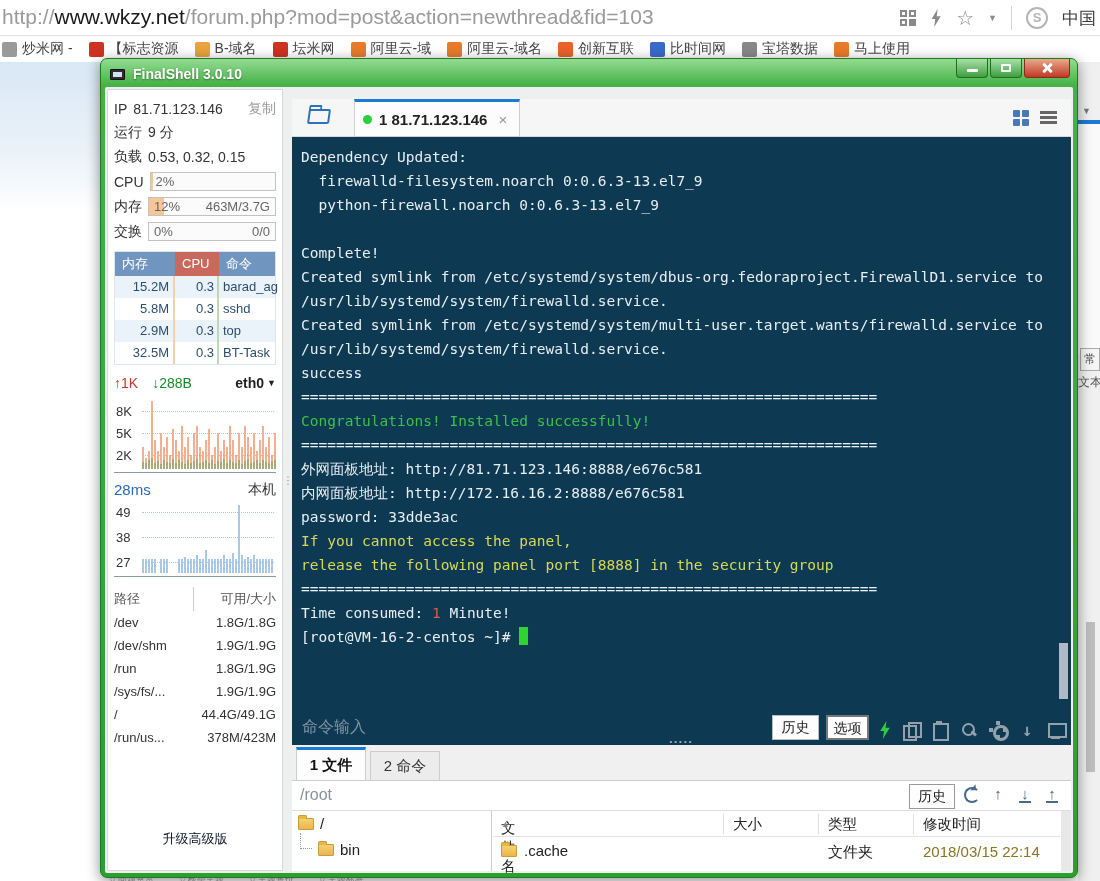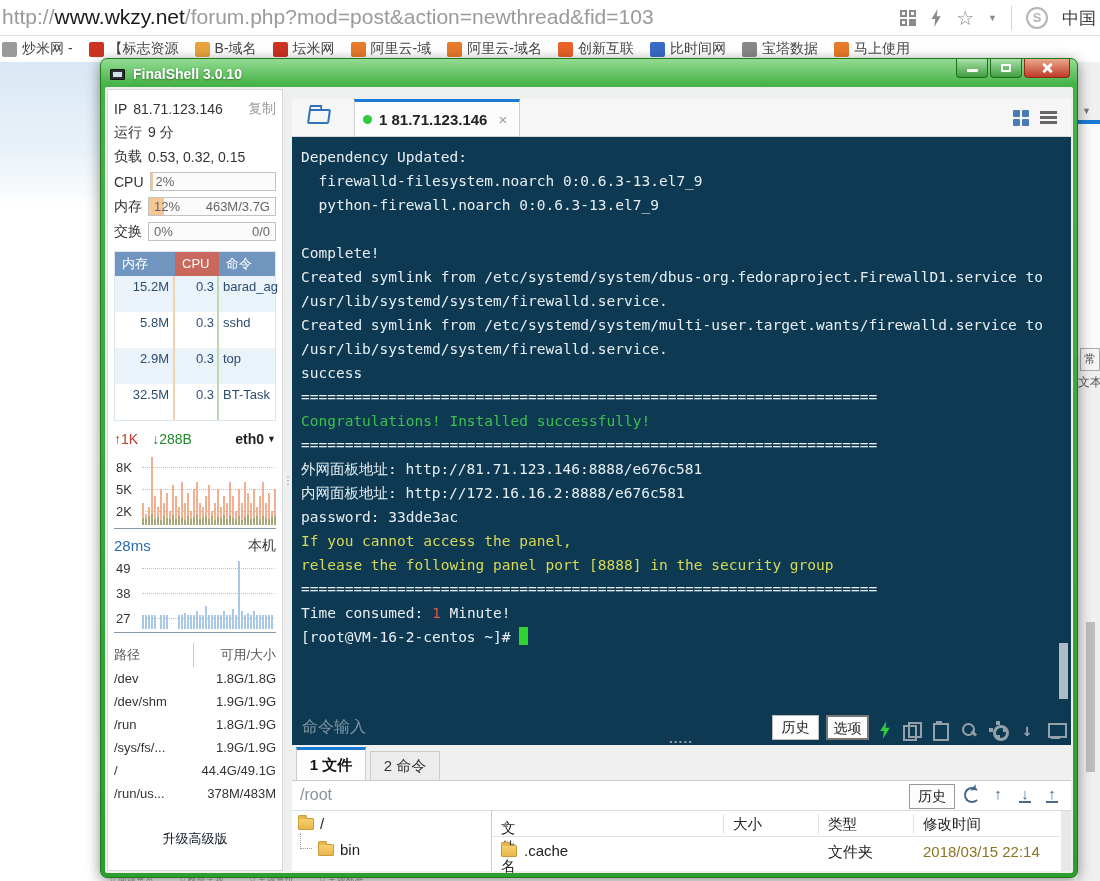--- a/index.html
+++ b/index.html
@@ -58,21 +58,21 @@
 .sb-row .lab{margin-right:6px}
 .sb-row .muted{color:#9a9a9a;margin-left:auto}
 .meter{flex:1;height:19px;border:1px solid #c2c2c2;background:#fbfbfb;position:relative;font-size:13px;color:#666;overflow:hidden}
 .meter .fill{position:absolute;left:0;top:0;bottom:0;background:#f6c795}
 .meter .tv{position:absolute;left:5px;top:1px}
 .meter .rv{position:absolute;right:5px;top:1px}
 .ptable{margin-top:10px;border:1px solid #dce6f0;font-size:13px;color:#2c4d6e}
 .ptable .hd{display:grid;grid-template-columns:60px 44px 1fr;color:#fff;height:24px;line-height:24px}
 .ptable .hd b{padding-left:7px;font-weight:normal;background:#7096bf}
 .ptable .hd b.cpu{background:#c9695e}
-.ptable .pr{display:grid;grid-template-columns:60px 44px 1fr;height:36px;line-height:22px}
+.ptable .pr{display:grid;grid-template-columns:60px 44px 1fr;height:22px;line-height:22px}
 .ptable .pr:nth-child(odd){background:#eaf2fa}
 .ptable .pr span.n{text-align:right;padding-right:4px;border-right:2px solid #f0d2b0}
 .ptable .pr span.c{text-align:right;padding-right:3px;border-right:2px solid #bcd8b4}
 .ptable .pr span.m{padding-left:4px}
 .net-hd{display:flex;align-items:center;margin-top:10px;font-size:14px}
 .up-arrow{color:#c23a2a;font-weight:bold}
 .dn-arrow{color:#1d8a2d;font-weight:bold}
 .net-hd .upv{color:#c23a2a;margin-right:14px}
 .net-hd .dnv{color:#1d8a2d}
 .net-hd .ifc{margin-left:auto;color:#222;font-weight:bold}
@@ -514,21 +514,21 @@
               <div class="dr">
                 <span class="p">/sys/fs/...</span>
                 <span class="v">1.9G/1.9G</span>
               </div>
               <div class="dr">
                 <span class="p">/</span>
                 <span class="v">44.4G/49.1G</span>
               </div>
               <div class="dr">
                 <span class="p">/run/us...</span>
-                <span class="v">378M/483M</span>
+                <span class="v">378M/423M</span>
               </div>
             </div>
         </div>
 
         <div class="upgrade">升级高级版</div>
       </div>
       <div class="splitter">⋮</div>
 
       <div class="main">
         <div class="tabbar">

